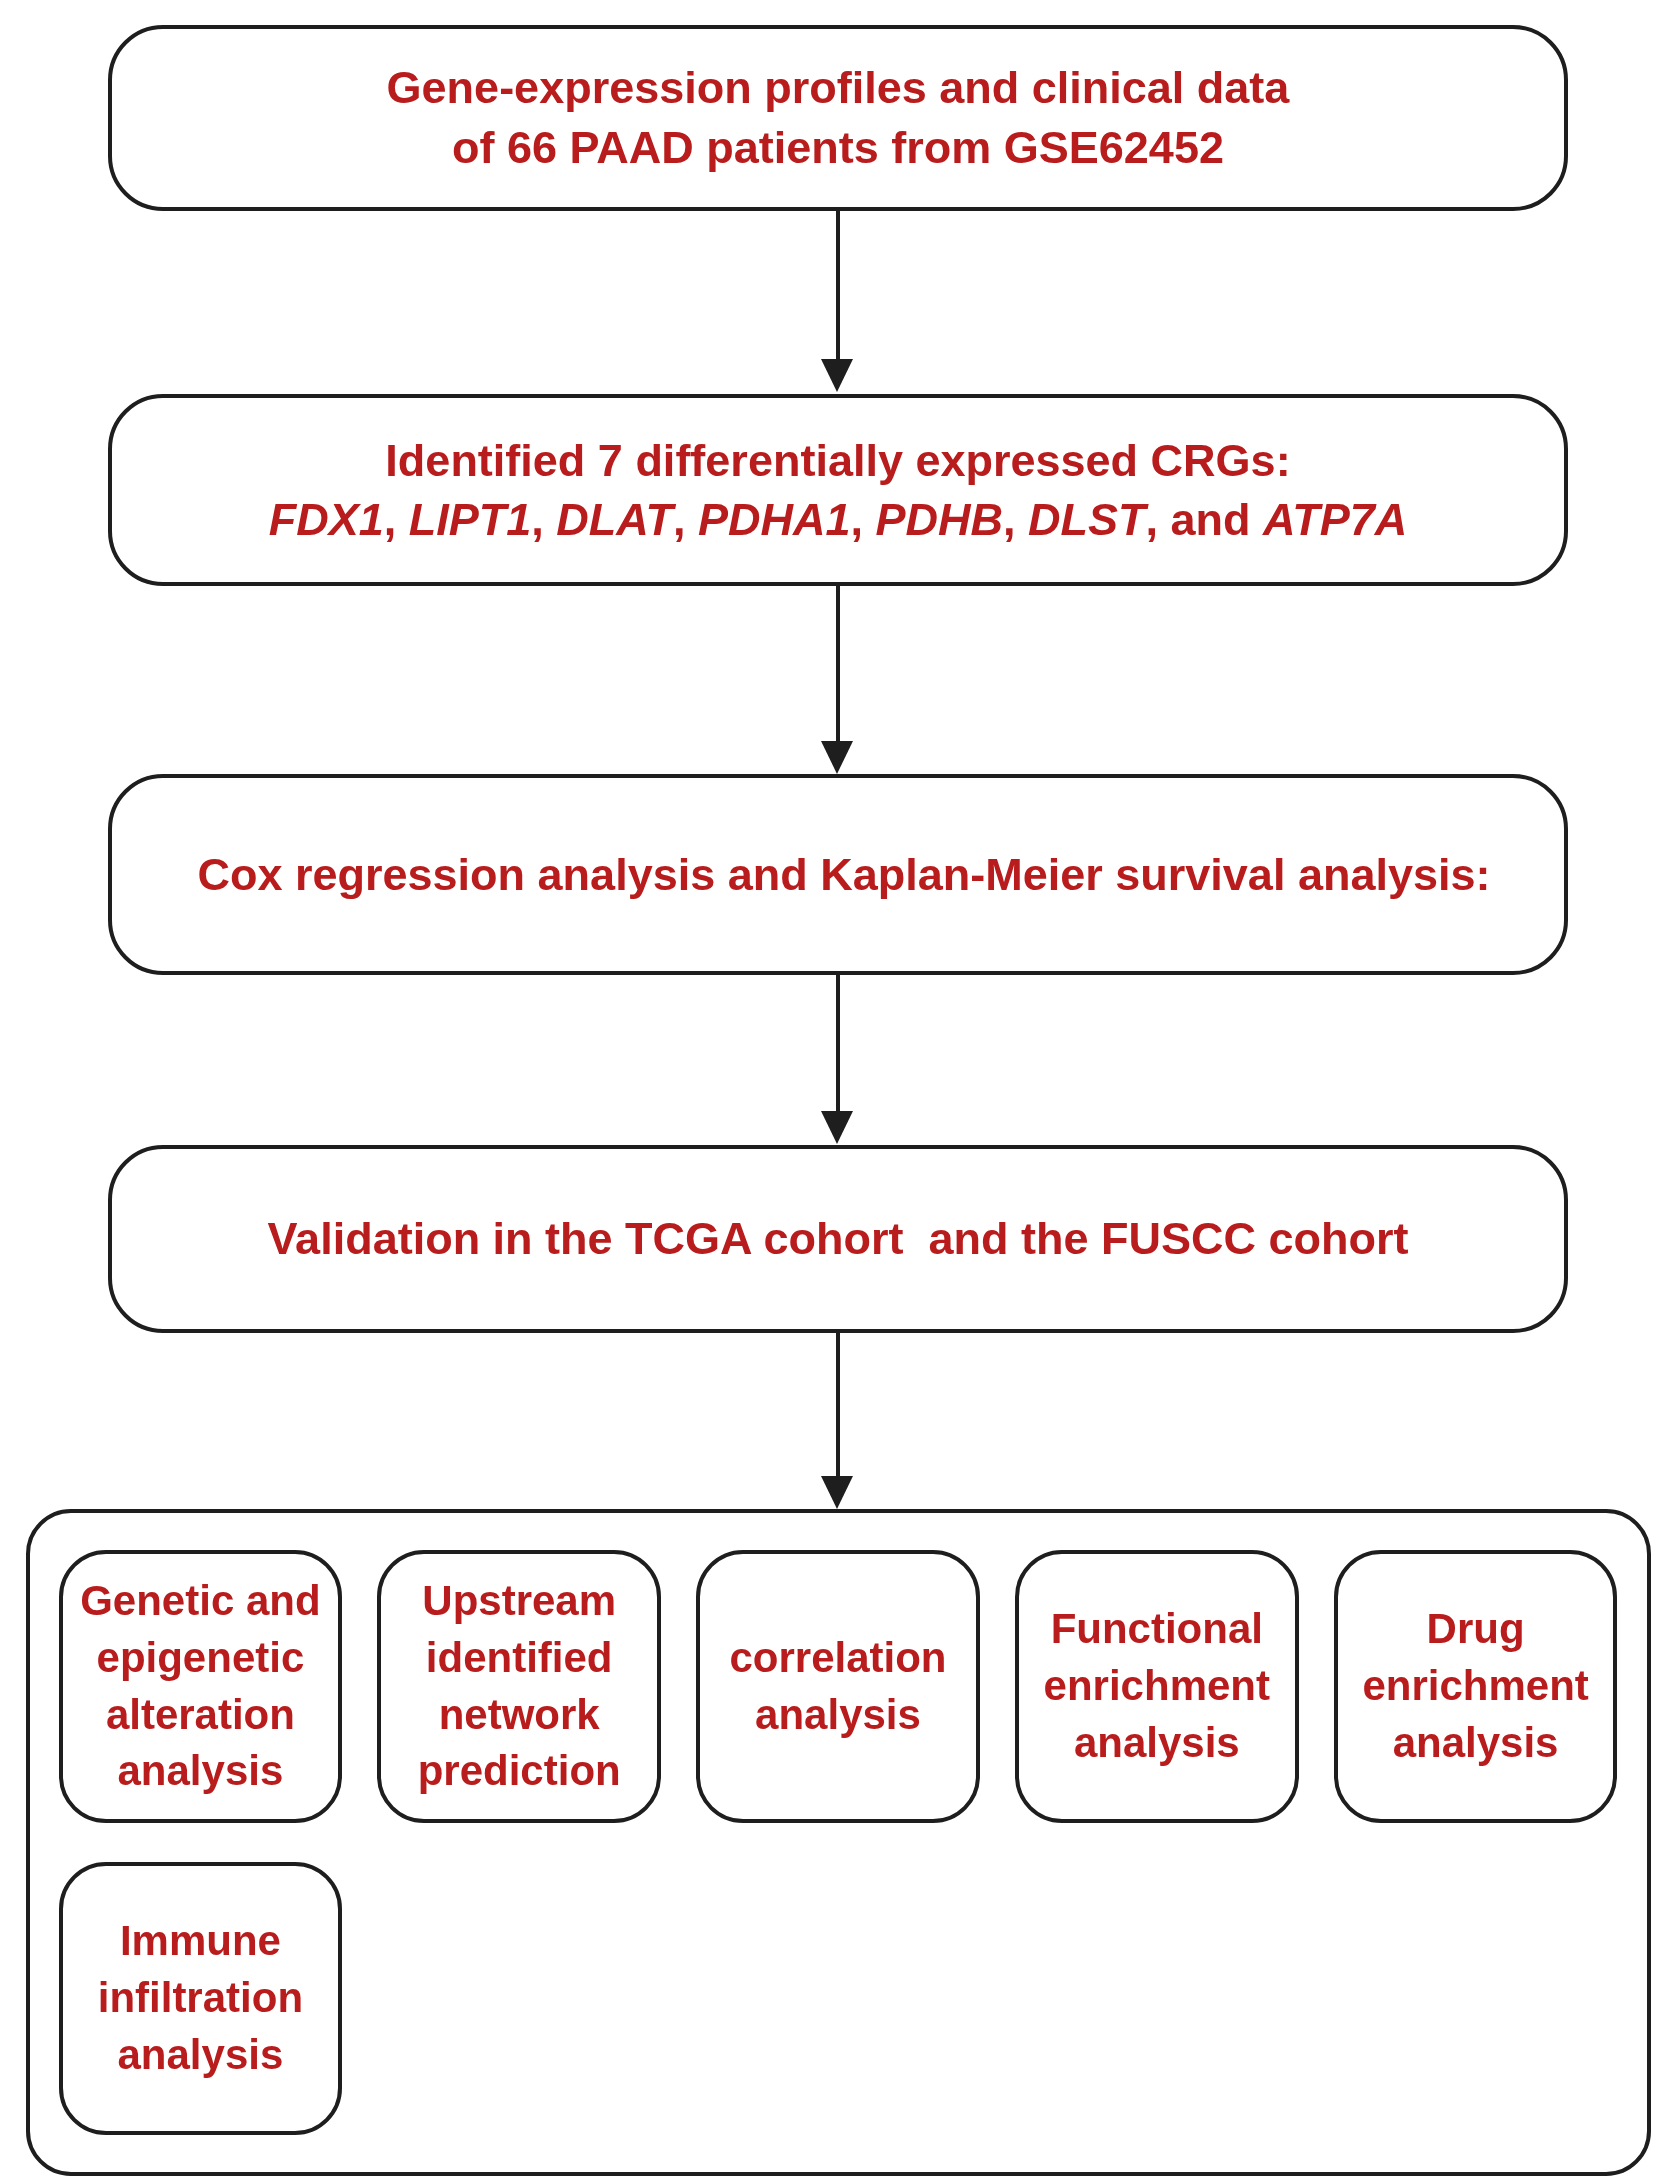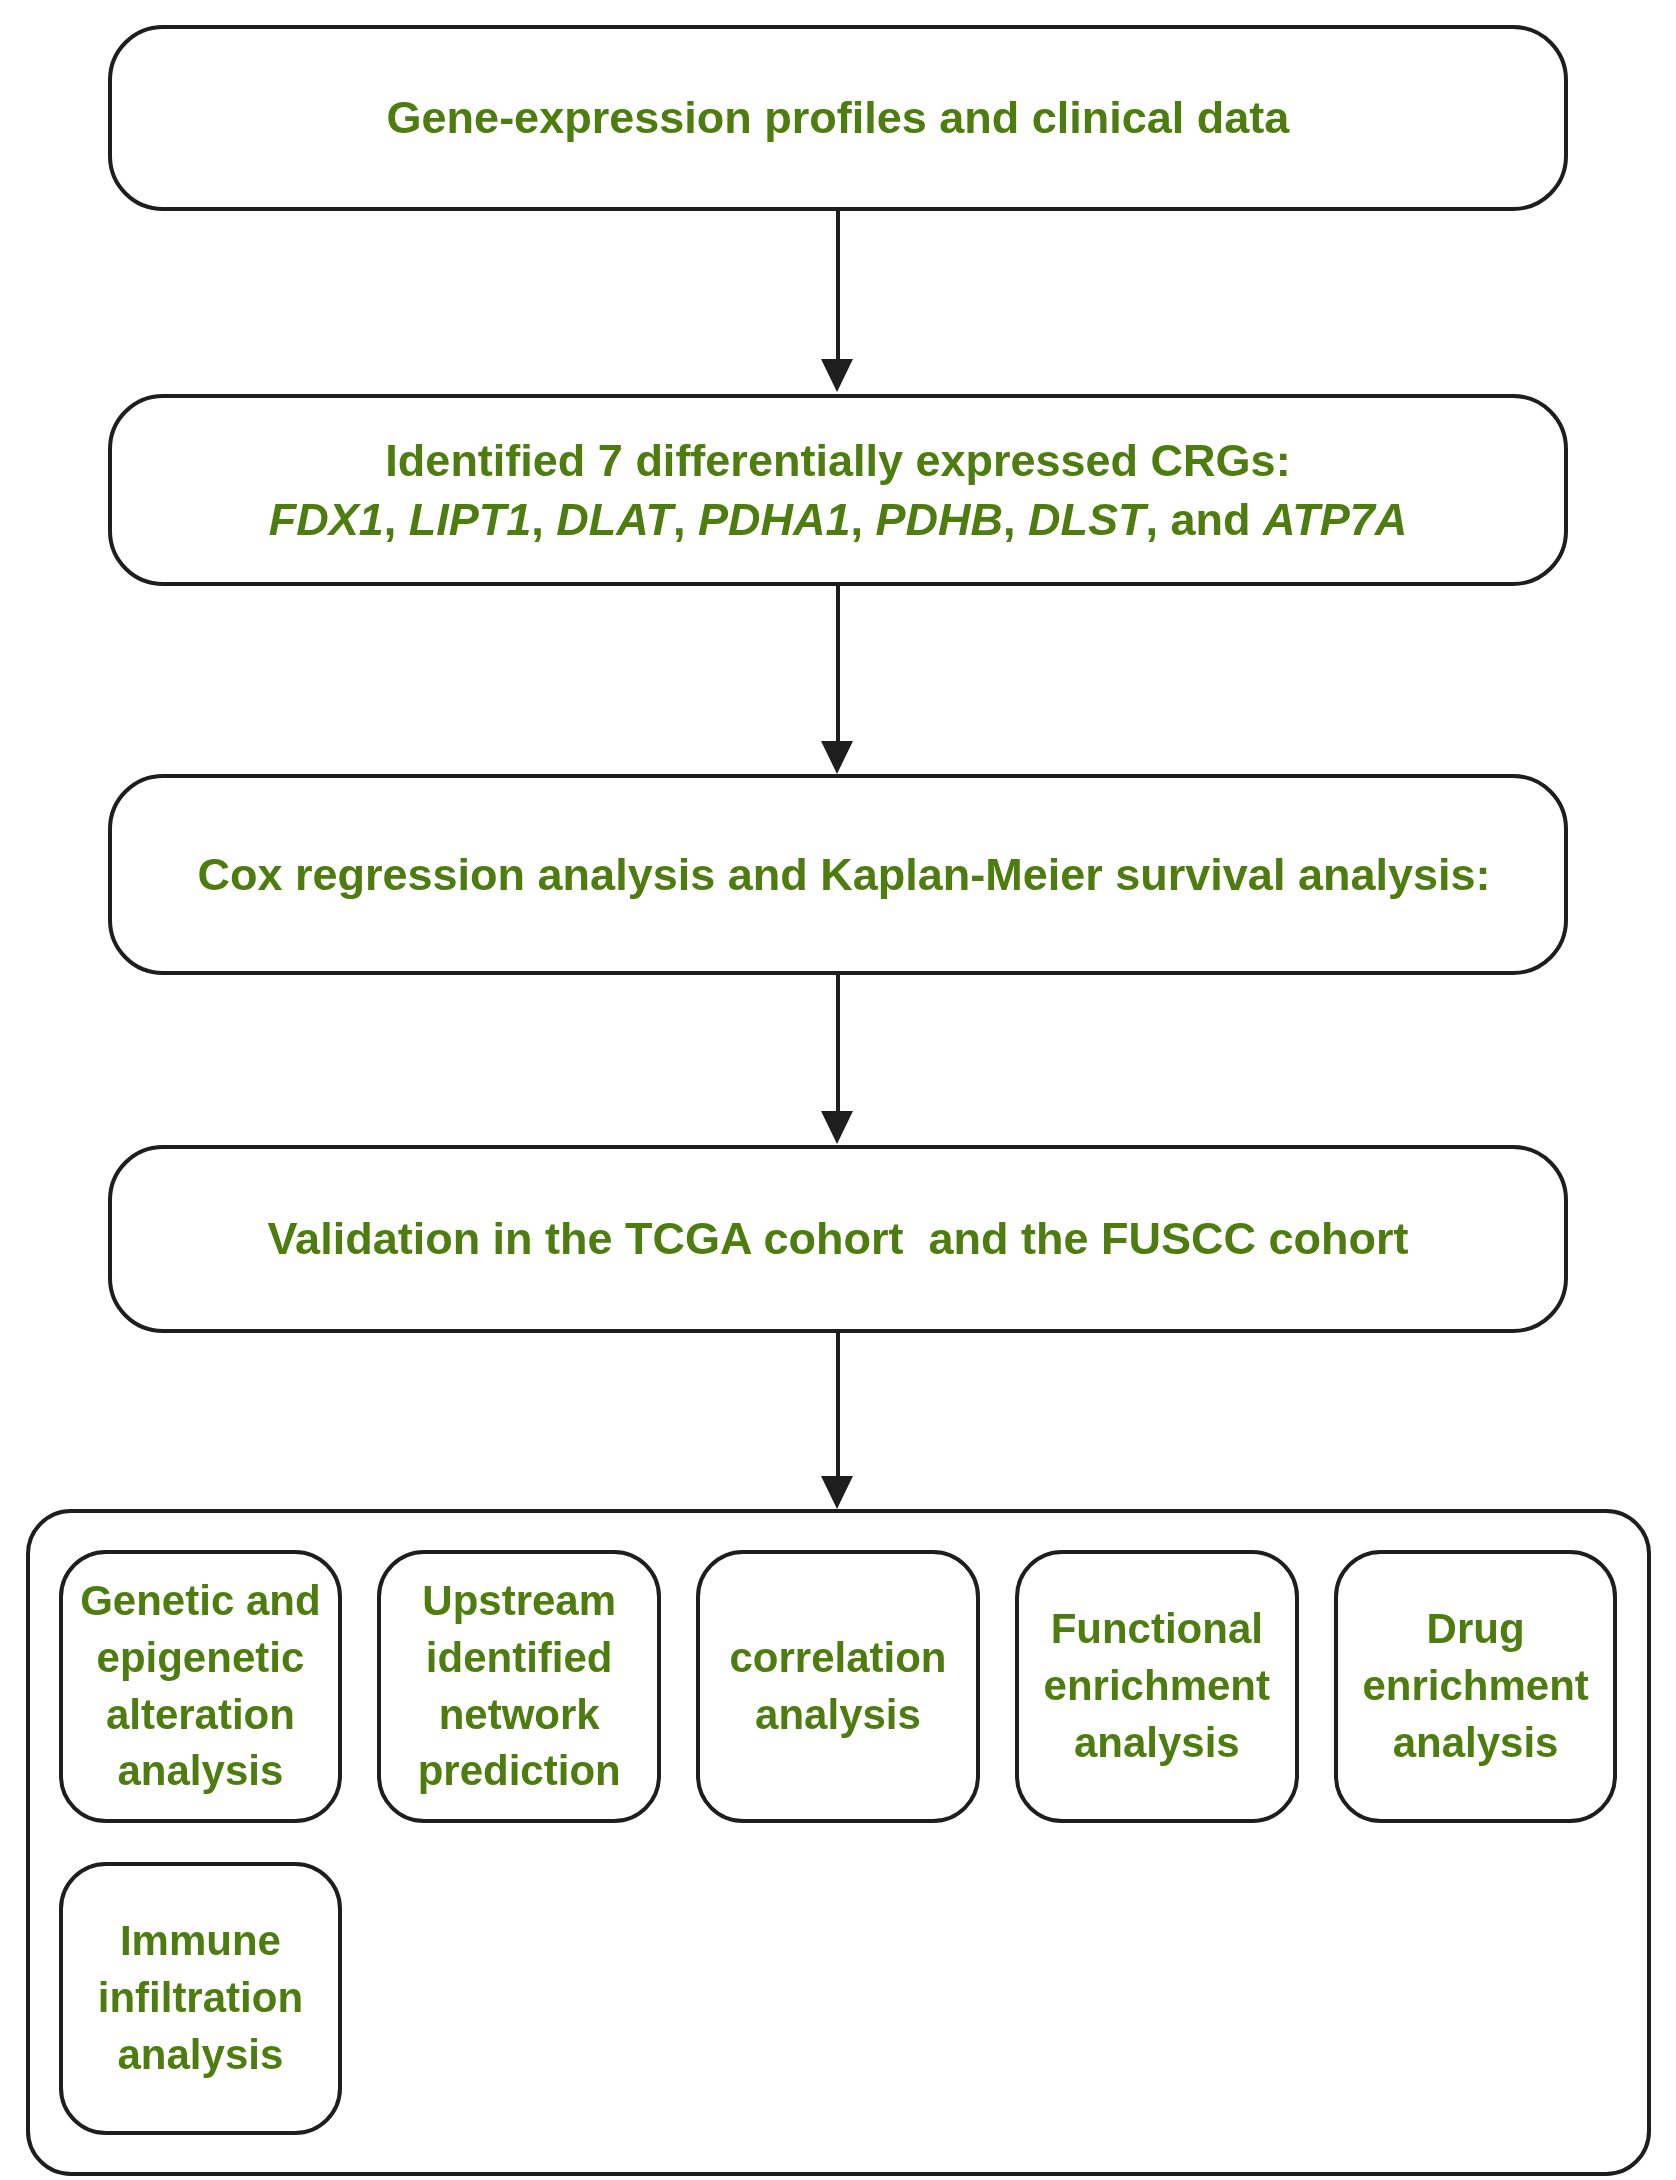--- a/index.html
+++ b/index.html
@@ -2,21 +2,21 @@
 <html><head>
 <meta charset="utf-8">
 <style>
   html, body { margin: 0; padding: 0; background: #ffffff; }
   .canvas {
     position: relative;
     width: 1676px;
     height: 2181px;
     background: #ffffff;
     font-family: "Liberation Sans", sans-serif;
-    color: #4d7c0f;
+    color: #b91c1c;
     overflow: hidden;
   }
   .fbox {
     position: absolute;
     left: 108px;
     width: 1460px;
     box-sizing: border-box;
     border: 4.9px solid #1e1e1e;
     border-radius: 55px;
     background: #ffffff;
@@ -93,21 +93,21 @@
     line-height: 1.35;
     white-space: pre-wrap;
   }
 </style>
 </head>
 <body>
 
 <div class="canvas">
 
   <div class="fbox b1">
-    <div class="btext"><div><span>Gene-expression profiles and clinical data</span></div></div>
+    <div class="btext"><div><span>Gene-expression profiles and clinical data</span></div><div><span>of 66 PAAD patients from GSE62452</span></div></div>
   </div>
 
   <div class="vline l1"></div>
   <div class="ahead h1"></div>
 
   <div class="fbox b2">
     <div class="btext"><div><span>Identified 7 differentially expressed CRGs:</span></div><div><span style="font-style: italic;">FDX1</span><span>, </span><span style="font-style: italic;">LIPT1</span><span>, </span><span style="font-style: italic;">DLAT</span><span>, </span><span style="font-style: italic;">PDHA1</span><span>, </span><span style="font-style: italic;">PDHB</span><span>, </span><span style="font-style: italic;">DLST</span><span>, and </span><span style="font-style: italic;">ATP7A</span></div></div>
   </div>
 
   <div class="vline l2"></div>

